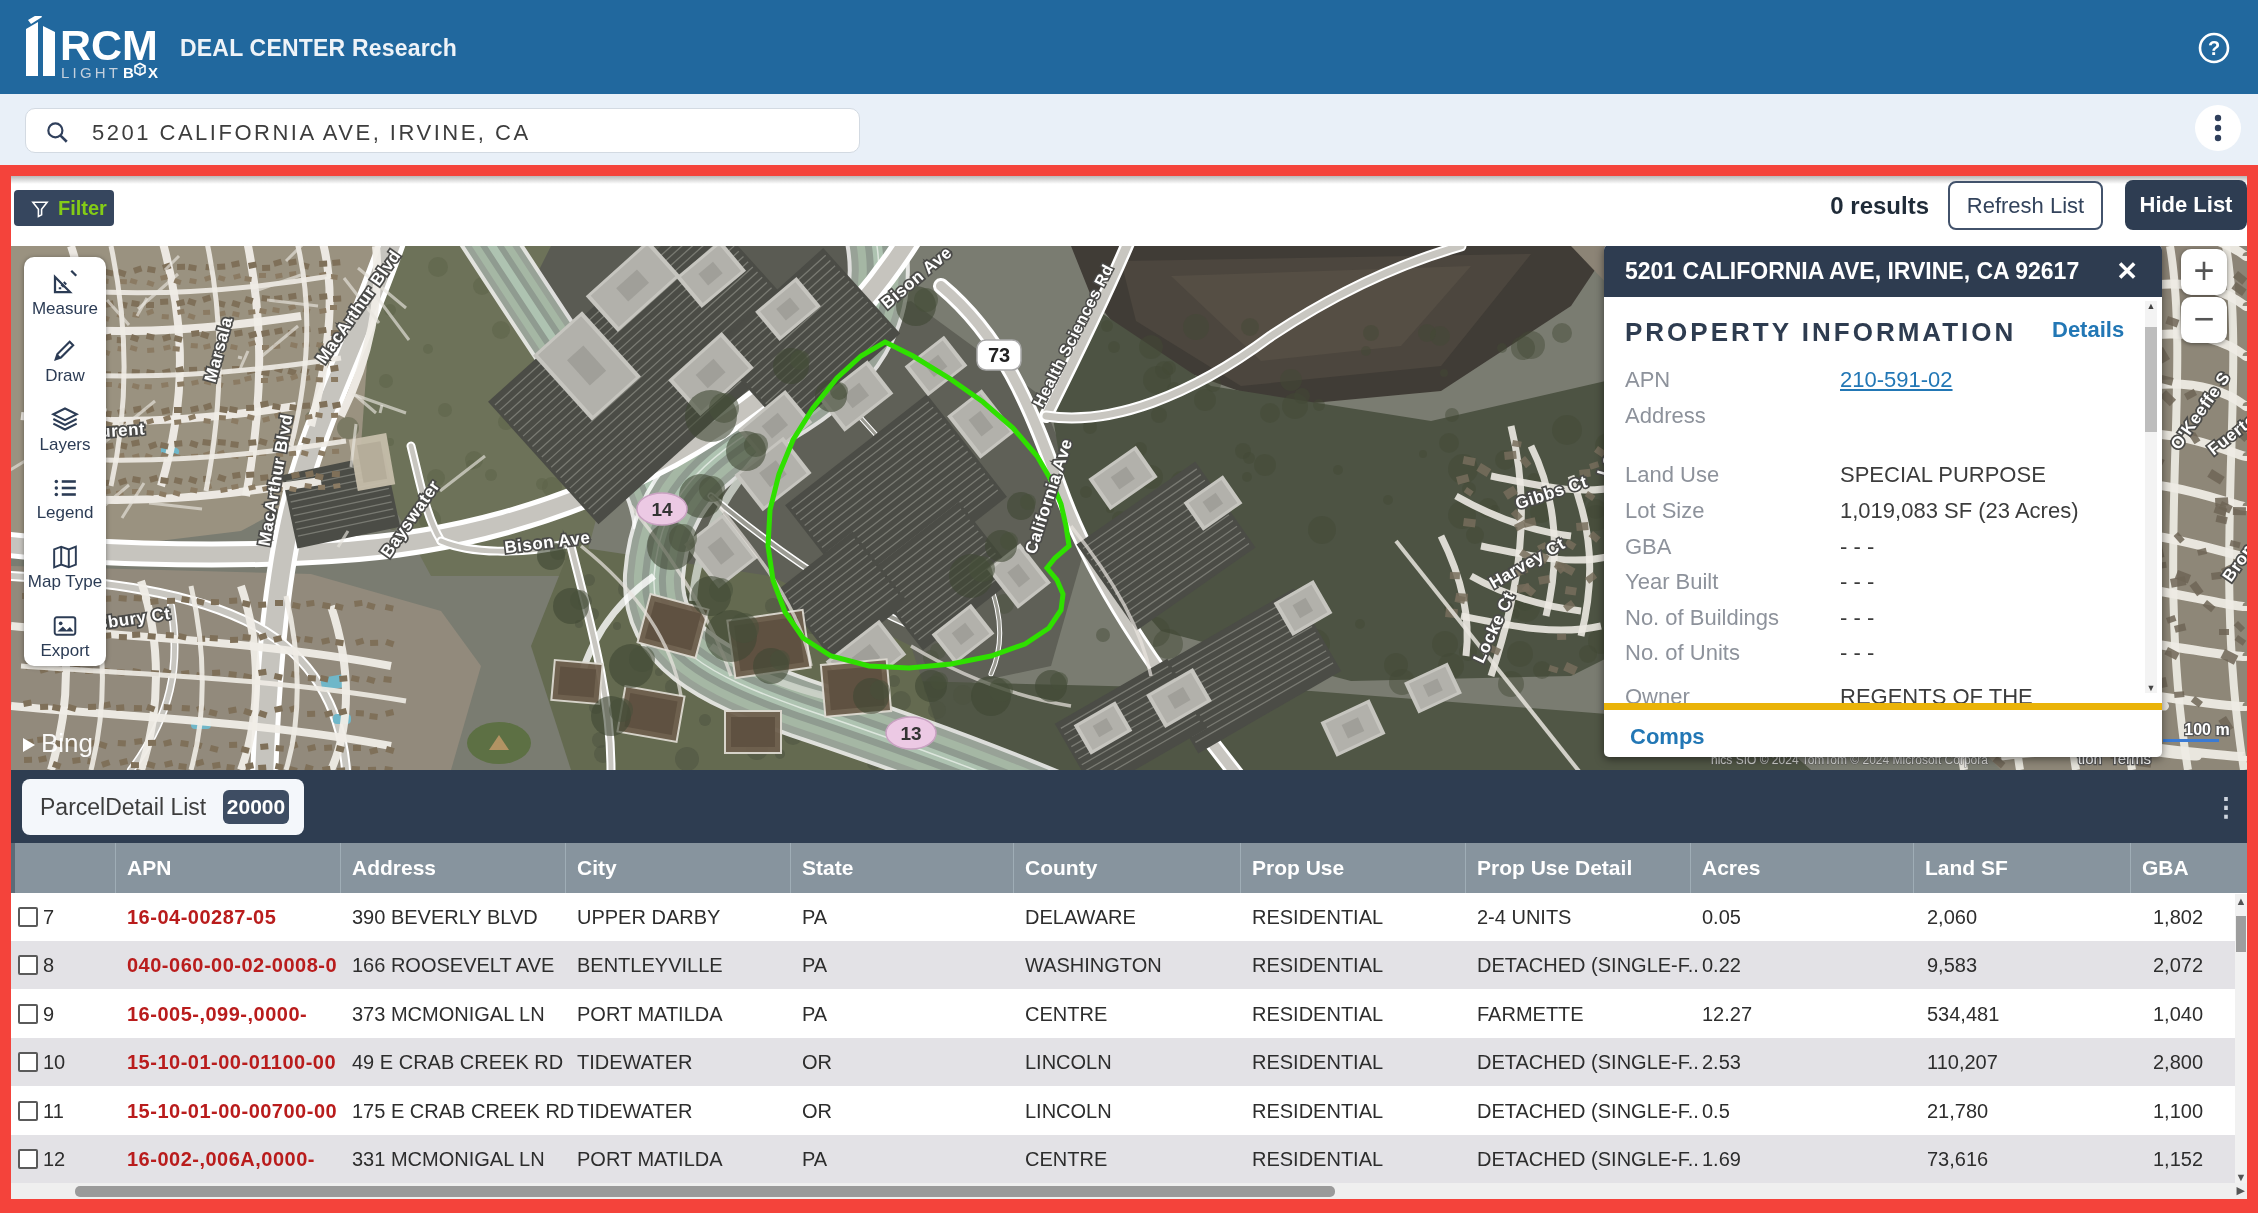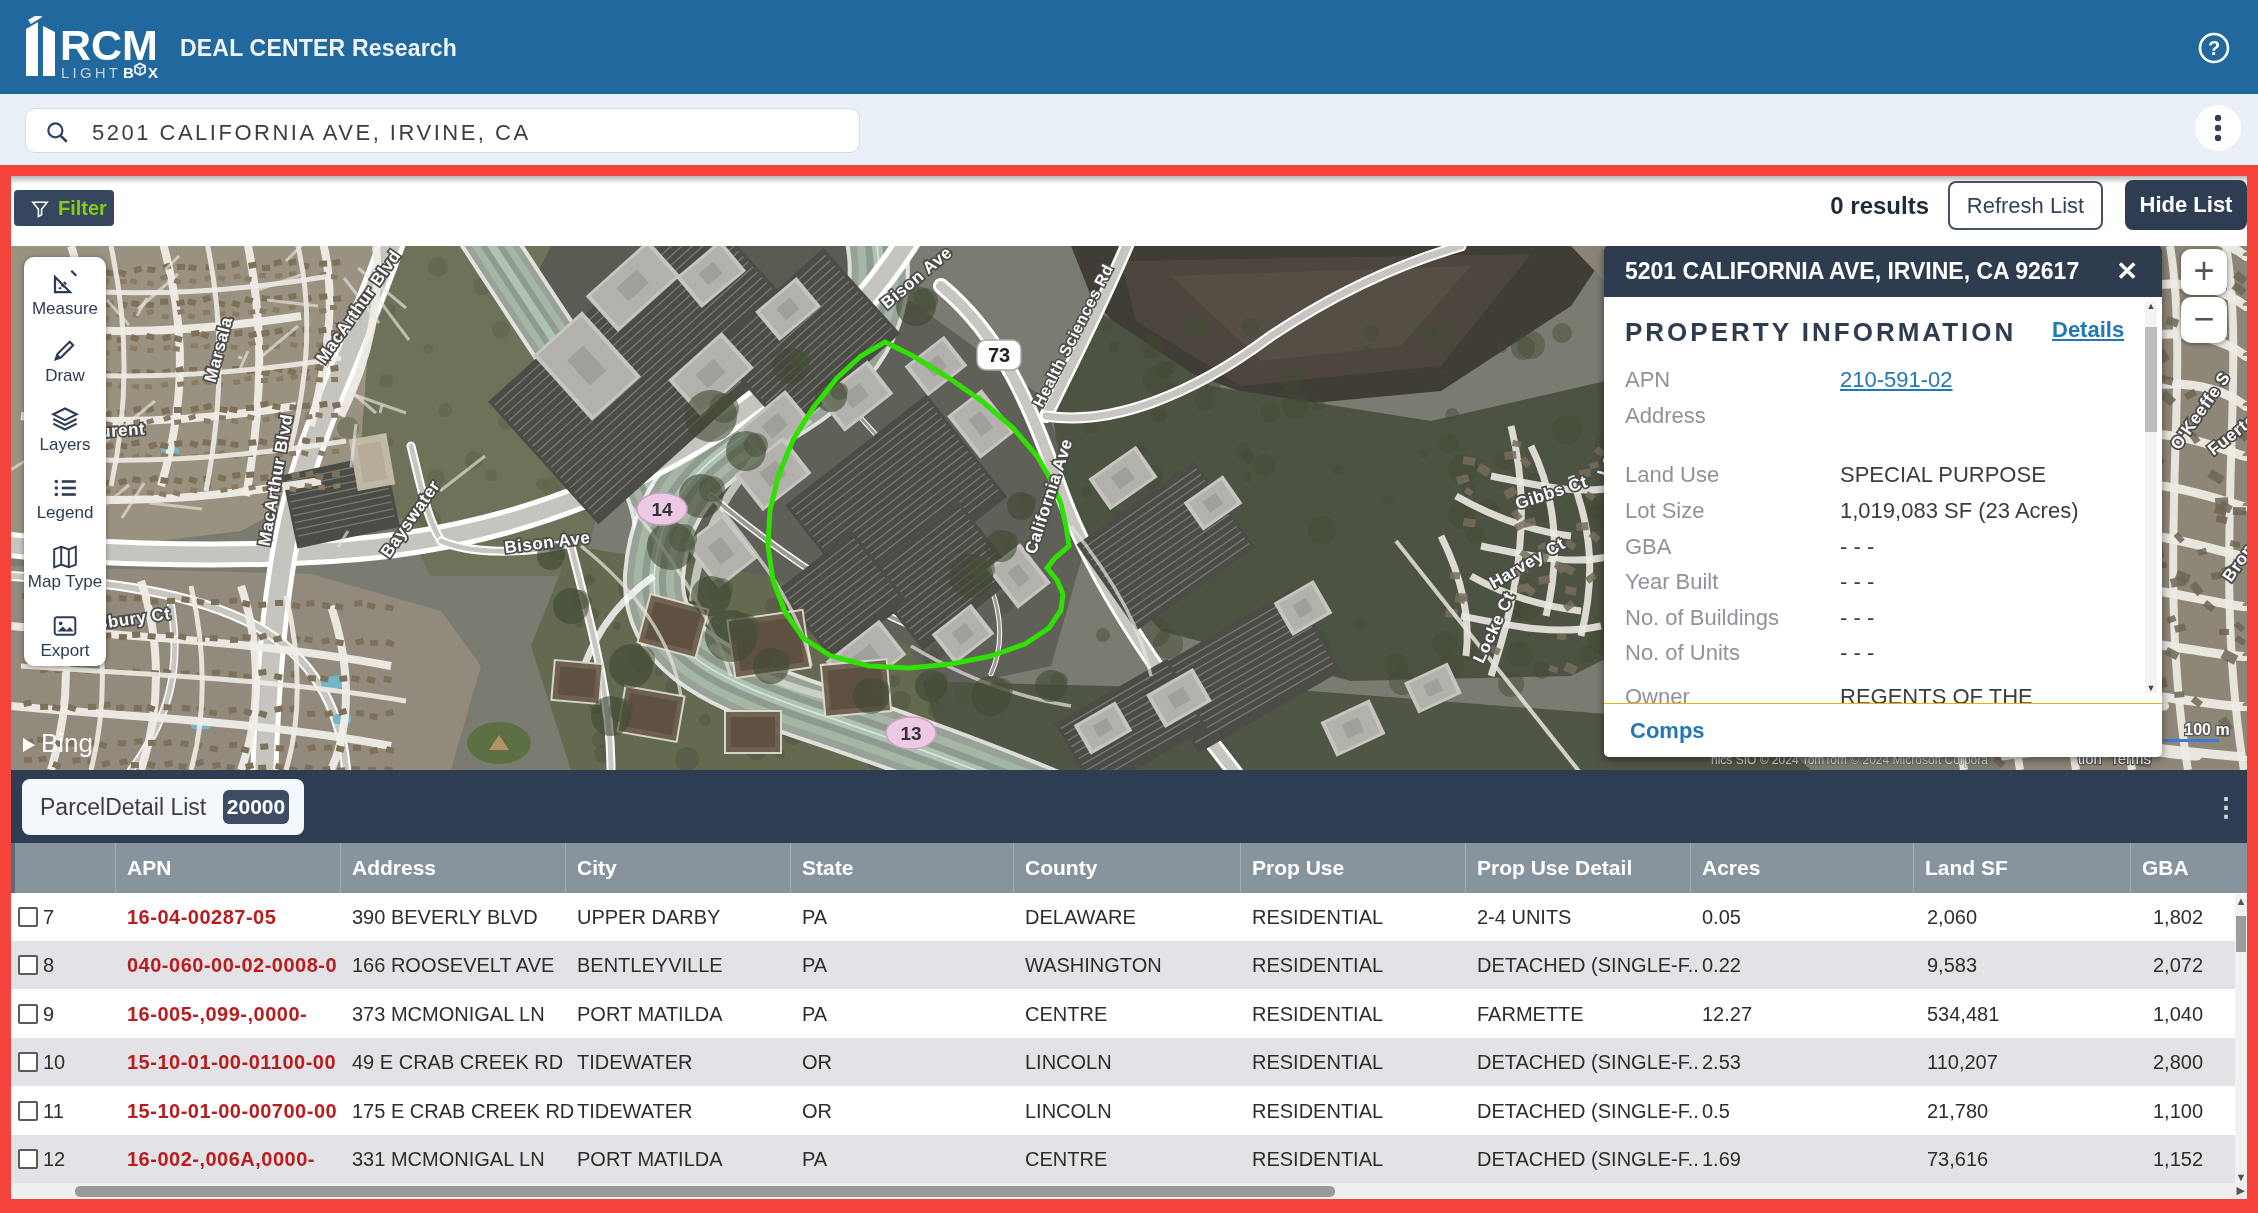--- a/index.html
+++ b/index.html
@@ -41,21 +41,21 @@
 .tool svg { display:block; margin:0 auto 2px auto; }
 
 
 .zoombtn { left:2170px; width:46px; height:46px; background:#fff; border-radius:10px; box-shadow:0 1px 4px rgba(0,0,0,.45); color:#555; font-size:36px; text-align:center; line-height:44px; z-index:5; }
 
 
 #panel { left:1593px; top:-1px; width:558px; height:512px; background:#fff; border-radius:5px; box-shadow:0 2px 8px rgba(0,0,0,.5); z-index:6; }
 #panelhead { position:absolute; left:0; top:0; width:558px; height:52px; background:#2e3c50; border-radius:5px 5px 0 0; color:#fff; font-size:23px; font-weight:bold; line-height:52px; padding-left:21px; }
 #panelclose { position:absolute; right:24px; top:0; color:#fff; font-size:26px; line-height:52px; font-weight:bold; }
 #panelbody { position:absolute; left:0; top:52px; width:558px; height:406px; overflow:hidden; }
-#panelfoot { position:absolute; left:0; top:458px; width:558px; height:54px; border-top:1px solid #eab308; }
+#panelfoot { position:absolute; left:0; top:458px; width:558px; height:54px; border-top:7px solid #eab308; }
 #comps { position:absolute; left:26px; top:14px; color:#2277b5; font-size:22px; font-weight:bold; }
 .plabel { position:absolute; left:21px; color:#8d929b; font-size:22px; }
 .pvalue { position:absolute; left:236px; color:#3c3c3c; font-size:22px; }
 #pscroll { position:absolute; right:5px; top:4px; width:12px; height:392px; background:#f3f3f3; }
 #pthumb { position:absolute; left:0; top:26px; width:12px; height:105px; background:#bdbdbd; }
 
 
 #parcelbar { left:0; top:594px; width:2236px; height:73px; background:#2e3d51; }
 #parcelchip { position:absolute; left:11px; top:9px; width:282px; height:56px; background:#f4f7fb; border-radius:8px; }
 #parcelchip .t { position:absolute; left:18px; top:15px; font-size:23px; color:#3d3d3d; }
@@ -1616,21 +1616,21 @@
             </svg>Export</div>
     </div>
 
     <div class="abs zoombtn" style="top:3px;">+</div>
     <div class="abs zoombtn" style="top:51px;">−</div>
 
     <div class="abs" id="panel">
       <div id="panelhead">5201 CALIFORNIA AVE, IRVINE, CA 92617<span id="panelclose">✕</span></div>
       <div id="panelbody">
         <div class="abs" style="left:21px;top:20px;font-size:26px;font-weight:bold;color:#2e3c50;letter-spacing:3px;">PROPERTY INFORMATION</div>
-        <div class="abs" style="left:448px;top:20px;font-size:22px;font-weight:bold;color:#2277b5;text-decoration:underline;">Details</div>
+        <div class="abs" style="left:448px;top:20px;font-size:22px;font-weight:bold;color:#2277b5;">Details</div>
         <div class="plabel" style="top:70px;">APN</div>
             <div class="pvalue" style="top:70px;color:#2277b5;text-decoration:underline;">210-591-02</div>
         <div class="plabel" style="top:106px;">Address</div>
         <div class="plabel" style="top:165px;">Land Use</div>
             <div class="pvalue" style="top:165px;">SPECIAL PURPOSE</div>
         <div class="plabel" style="top:201px;">Lot Size</div>
             <div class="pvalue" style="top:201px;">1,019,083 SF (23 Acres)</div>
         <div class="plabel" style="top:237px;">GBA</div>
             <div class="pvalue" style="top:237px;">- - -</div>
         <div class="plabel" style="top:272px;">Year Built</div>

